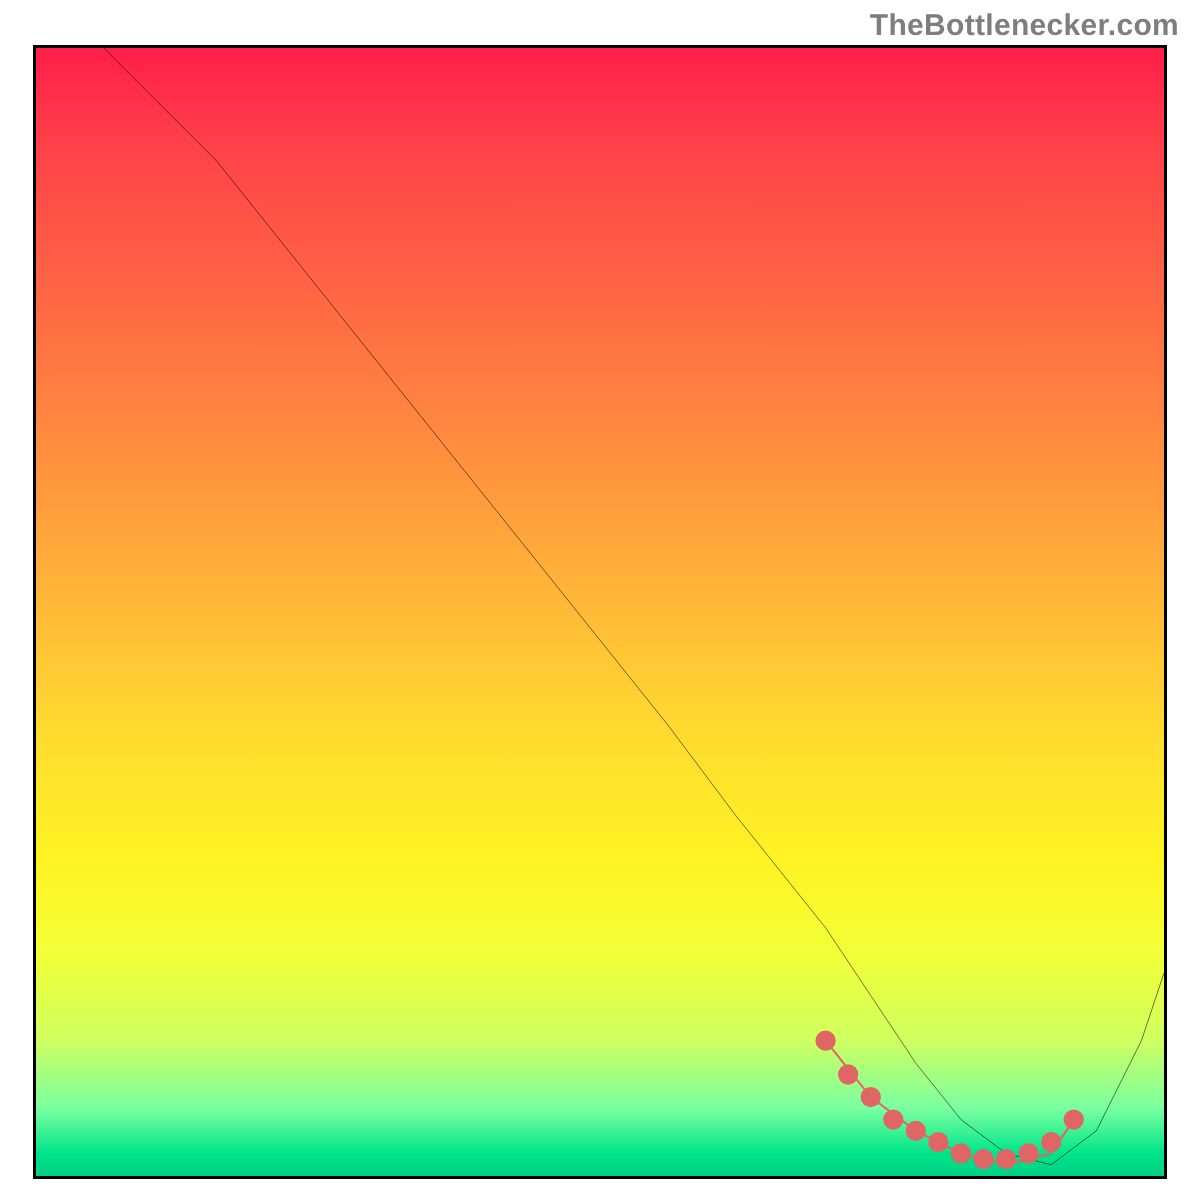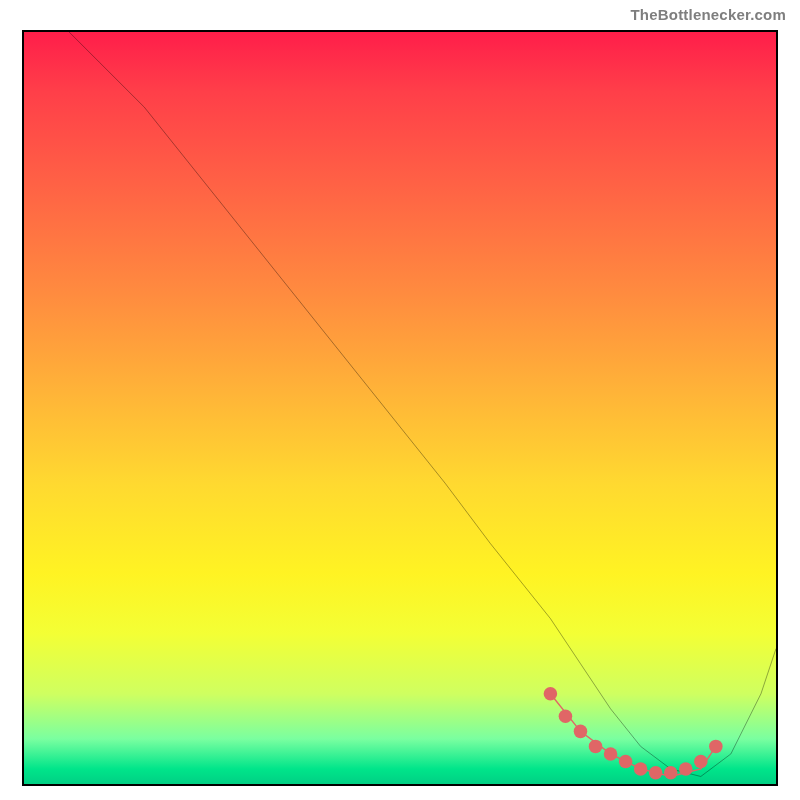--- a/index.html
+++ b/index.html
@@ -13,21 +13,21 @@
   }
   .stage {
     position: relative;
     width: 800px;
     height: 800px;
   }
   .attribution {
     position: absolute;
     top: 6px;
     right: 14px;
-    font-size: 15px;
+    font-size: 20px;
     font-weight: 600;
     color: #7e7e7e;
     letter-spacing: 0.2px;
   }
   .plot-frame {
     position: absolute;
     left: 22px;
     top: 30px;
     width: 756px;
     height: 756px;

